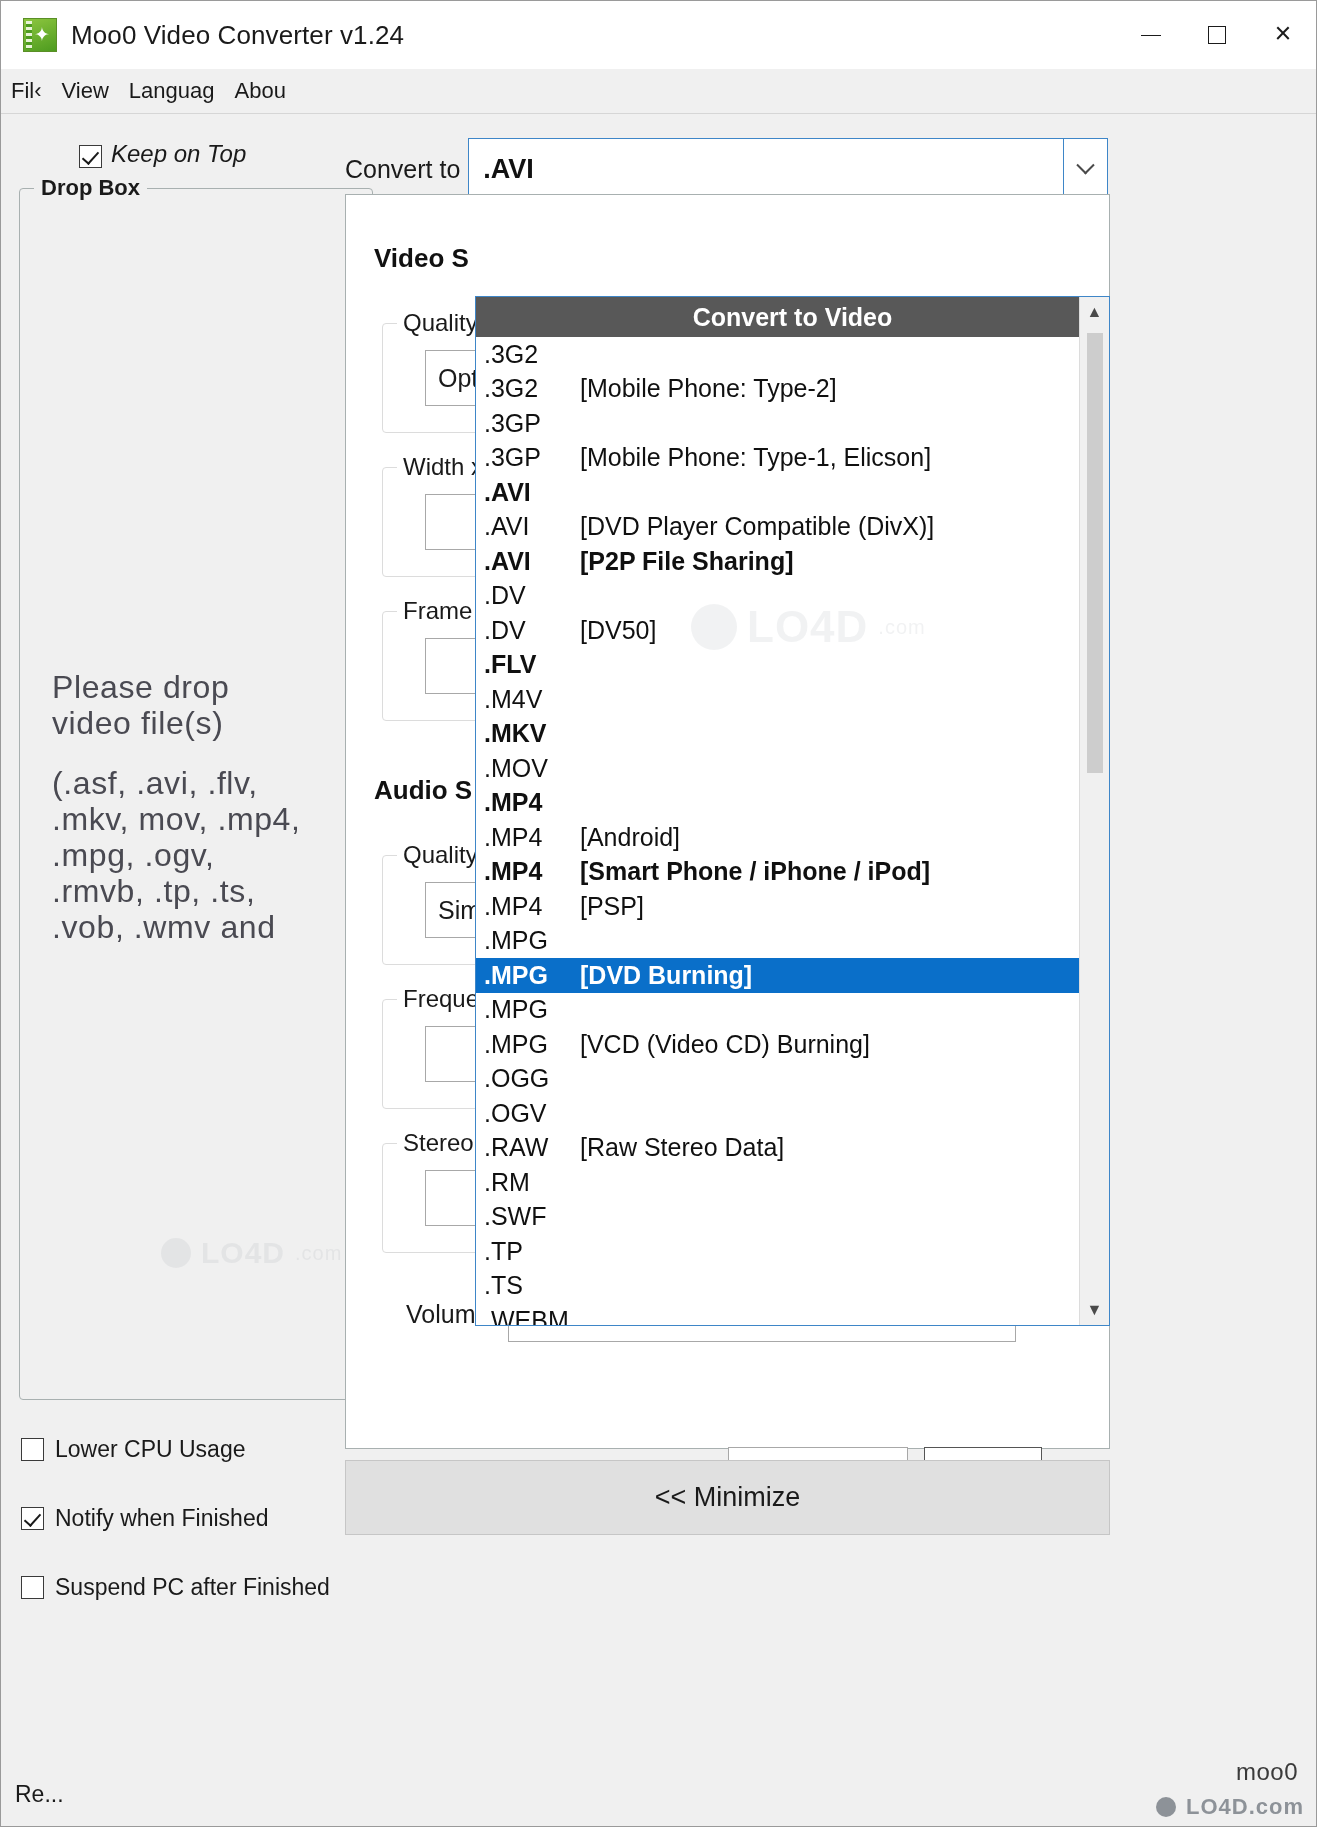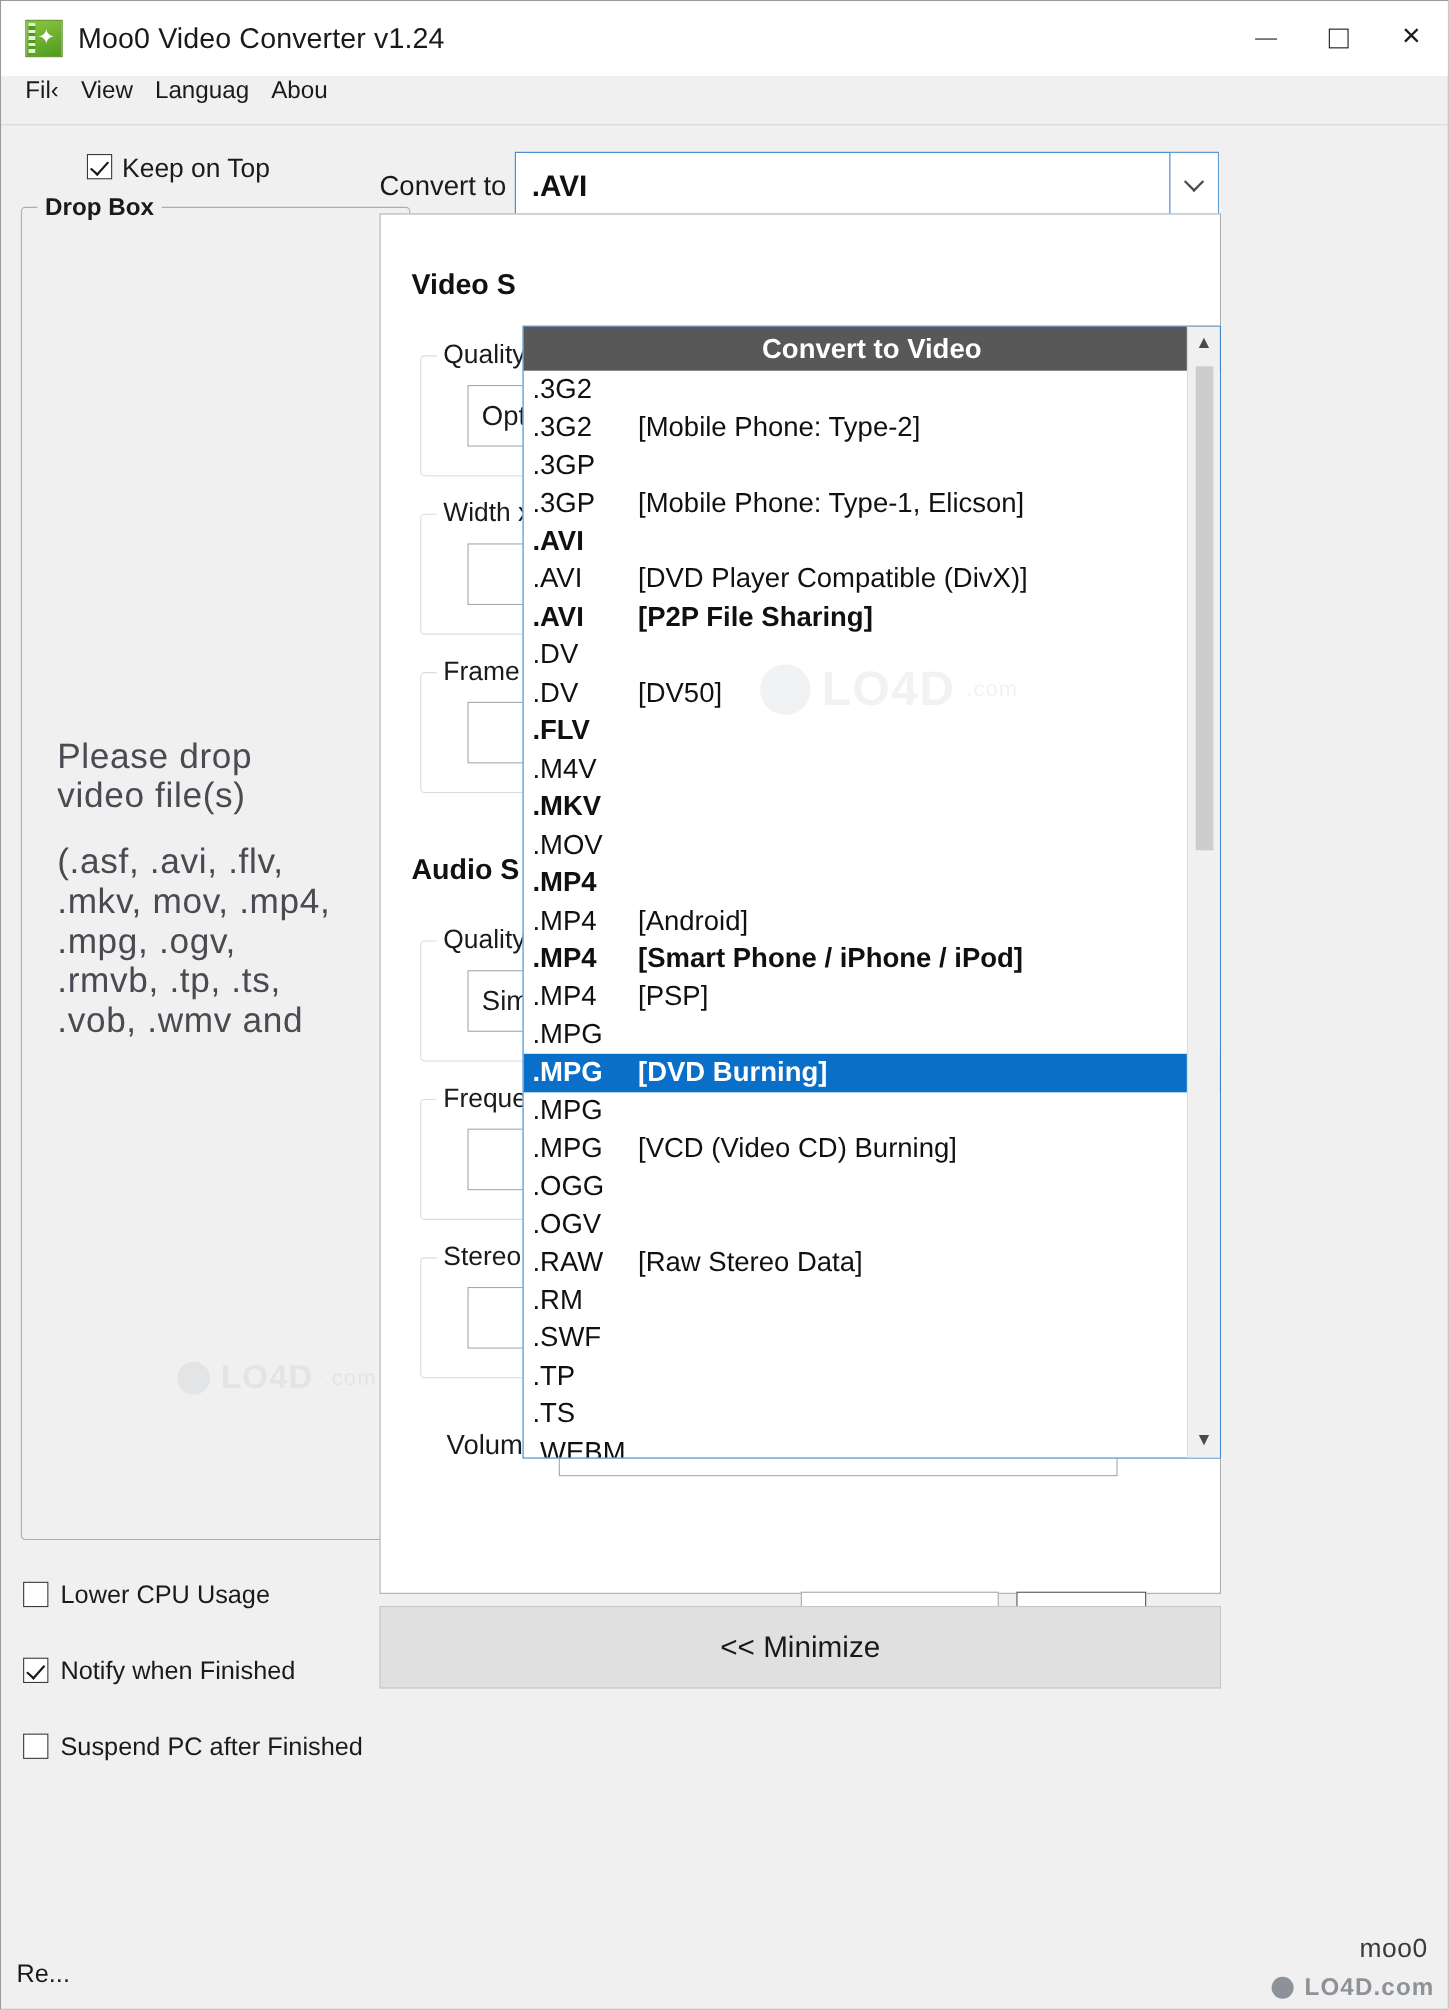--- a/index.html
+++ b/index.html
@@ -50,43 +50,42 @@
   }
   .winbtn .mingl { display:block; width:20px; height:1px; background:#1b1b1b; }
   .winbtn .maxgl { display:block; width:18px; height:18px; border:1px solid #1b1b1b; }
   .winbtn.close { font-size: 29px; font-weight: 300; padding-bottom: 4px; }
 
   
   .menubar {
     position: absolute; left: 0; top: 68px;
     width: 1315px; height: 44px;
     background: #f0f0f0;
-    display: flex; 
-    padding-left: 12px;
+    display: flex; align-items: center;
   }
   .menu-item {
     font-size: 22px; color: #1a1a1a;
     padding: 0 10px; white-space: nowrap;
   }
 
   
   .body-area {
     position: absolute; left: 0; top: 112px;
     width: 1315px; height: 1713px;
     background: #f0f0f0;
     border-top: 1px solid #d6d6d6;
   }
 
   
   .leftcol {
     position: absolute; left: 0; top: 0; width: 340px; height: 100%;
   }
   .keep-on-top {
     position: absolute; left: 78px; top: 26px;
-    display: flex; align-items: flex-start; gap: 9px;
+    display: flex; align-items: flex-end; gap: 9px; font-style: italic;
   }
   .cb {
     width: 23px; height: 23px; border: 1px solid #3a3a3a;
     background: #ffffff; position: relative; flex: none;
   }
   .cb.checked::after {
     content: "";
     position: absolute; left: 6px; top: 2px;
     width: 7px; height: 14px;
     border: solid #1a1a1a; border-width: 0 2px 2px 0;

